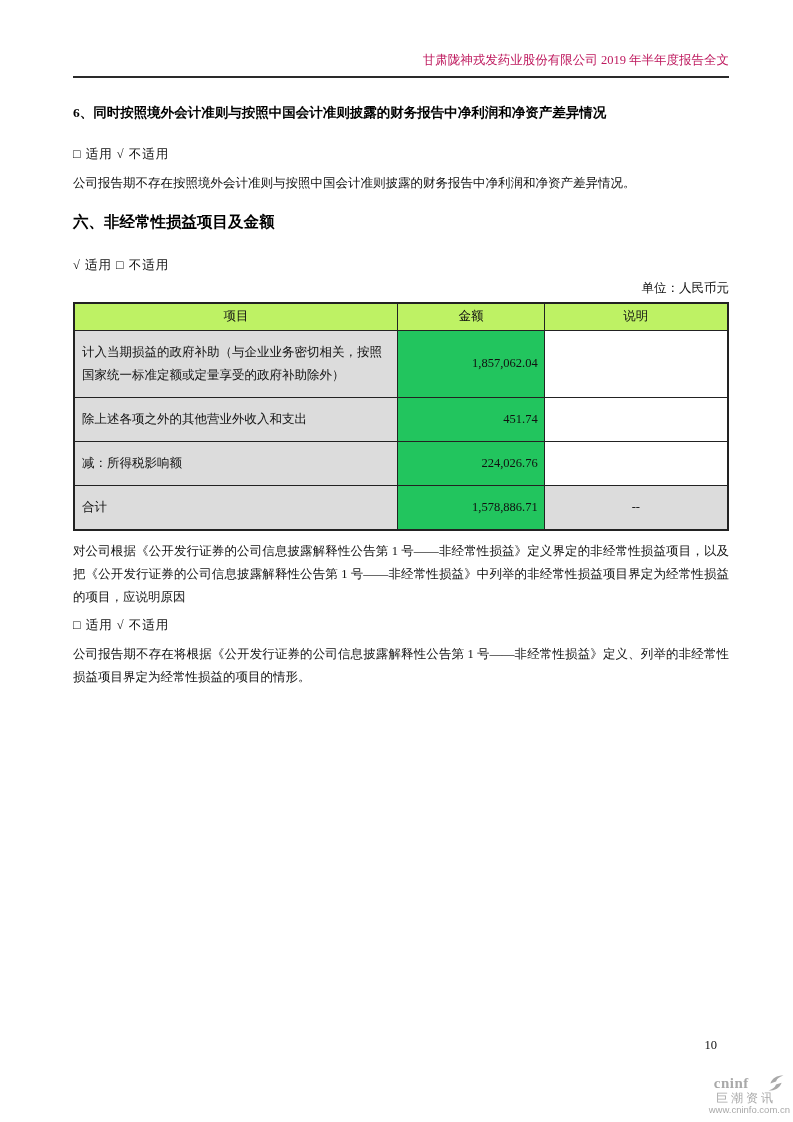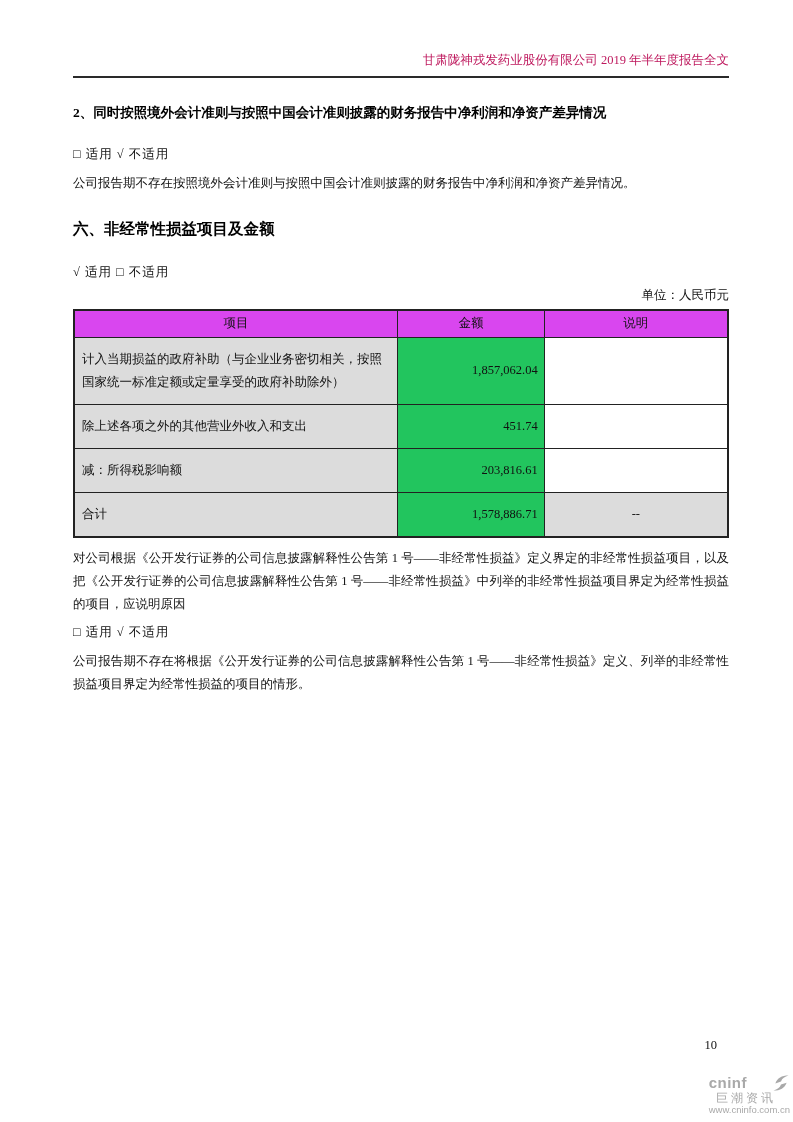--- a/index.html
+++ b/index.html
@@ -26,21 +26,21 @@
     color: #be185d;
   }
   
   .h-sub {
     margin-top: 26px;
     font-size: 13.5px;
     font-weight: bold;
     color: #000;
   }
   .h-main {
-    margin-top: 24px;
+    margin-top: 17px;
     font-size: 15.5px;
     font-weight: bold;
     color: #000;
   }
   .applicability {
     margin-top: 24px;
     font-size: 12.5px;
     letter-spacing: 1px;
   }
   .applicability.tight { margin-top: 8px; }
@@ -62,21 +62,21 @@
     border-collapse: collapse;
     border: 2px solid #222;
   }
   table.fin th, table.fin td {
     border: 1px solid #222;
     font-size: 12.5px;
     font-weight: normal;
     vertical-align: middle;
   }
   table.fin th {
-    background: #d946ef;
+    background: #bef264;
     height: 27px;
     text-align: center;
   }
   col.c1 { width: 49.5%; }
   col.c2 { width: 22.4%; }
   col.c3 { width: 28.1%; }
   td.item {
     background: #dcdcdc;
     padding: 10px 7px;
     line-height: 23px;
@@ -105,22 +105,23 @@
     top: 1074px;
     right: 3px;
     text-align: right;
     color: #a9a9a9;
     font-family: "Liberation Sans", "DejaVu Sans", sans-serif;
     line-height: 1.1;
   }
   .logo-row {
     display: flex;
     align-items: center;
-    justify-content: space-between;
+    justify-content: center;
     gap: 18px;
+    font-family: Liberation Serif, serif;
   }
   .logo-word {
     font-size: 15px;
     font-weight: bold;
     letter-spacing: 0.5px;
   }
   .logo-swirl { width: 18px; height: 18px; }
   .logo-cn {
     font-size: 12px;
     letter-spacing: 3px;
@@ -128,21 +129,21 @@
   }
   .logo-url { font-size: 9.5px; }
 </style>
 </head>
 <body>
 
 <div class="content">
 
   <div class="doc-header">甘肃陇神戎发药业股份有限公司 2019 年半年度报告全文</div>
 
-  <div class="h-sub">2、同时按照境外会计准则与按照中国会计准则披露的财务报告中净利润和净资产差异情况</div>
+  <div class="h-sub">6、同时按照境外会计准则与按照中国会计准则披露的财务报告中净利润和净资产差异情况</div>
 
   <div class="applicability">□ 适用 √ 不适用</div>
 
   <div class="para">公司报告期不存在按照境外会计准则与按照中国会计准则披露的财务报告中净利润和净资产差异情况。</div>
 
   <div class="h-main">六、非经常性损益项目及金额</div>
 
   <div class="applicability">√ 适用 □ 不适用</div>
 
   <div class="unit-line">单位：人民币元</div>
@@ -166,21 +167,21 @@
         <td class="amount">1,857,062.04</td>
         <td class="note"></td>
       </tr>
       <tr>
         <td class="item">除上述各项之外的其他营业外收入和支出</td>
         <td class="amount">451.74</td>
         <td class="note"></td>
       </tr>
       <tr>
         <td class="item">减：所得税影响额</td>
-        <td class="amount">203,816.61</td>
+        <td class="amount">224,026.76</td>
         <td class="note"></td>
       </tr>
       <tr class="total">
         <td class="item">合计</td>
         <td class="amount">1,578,886.71</td>
         <td class="note">--</td>
       </tr>
     </tbody>
   </table>
 

